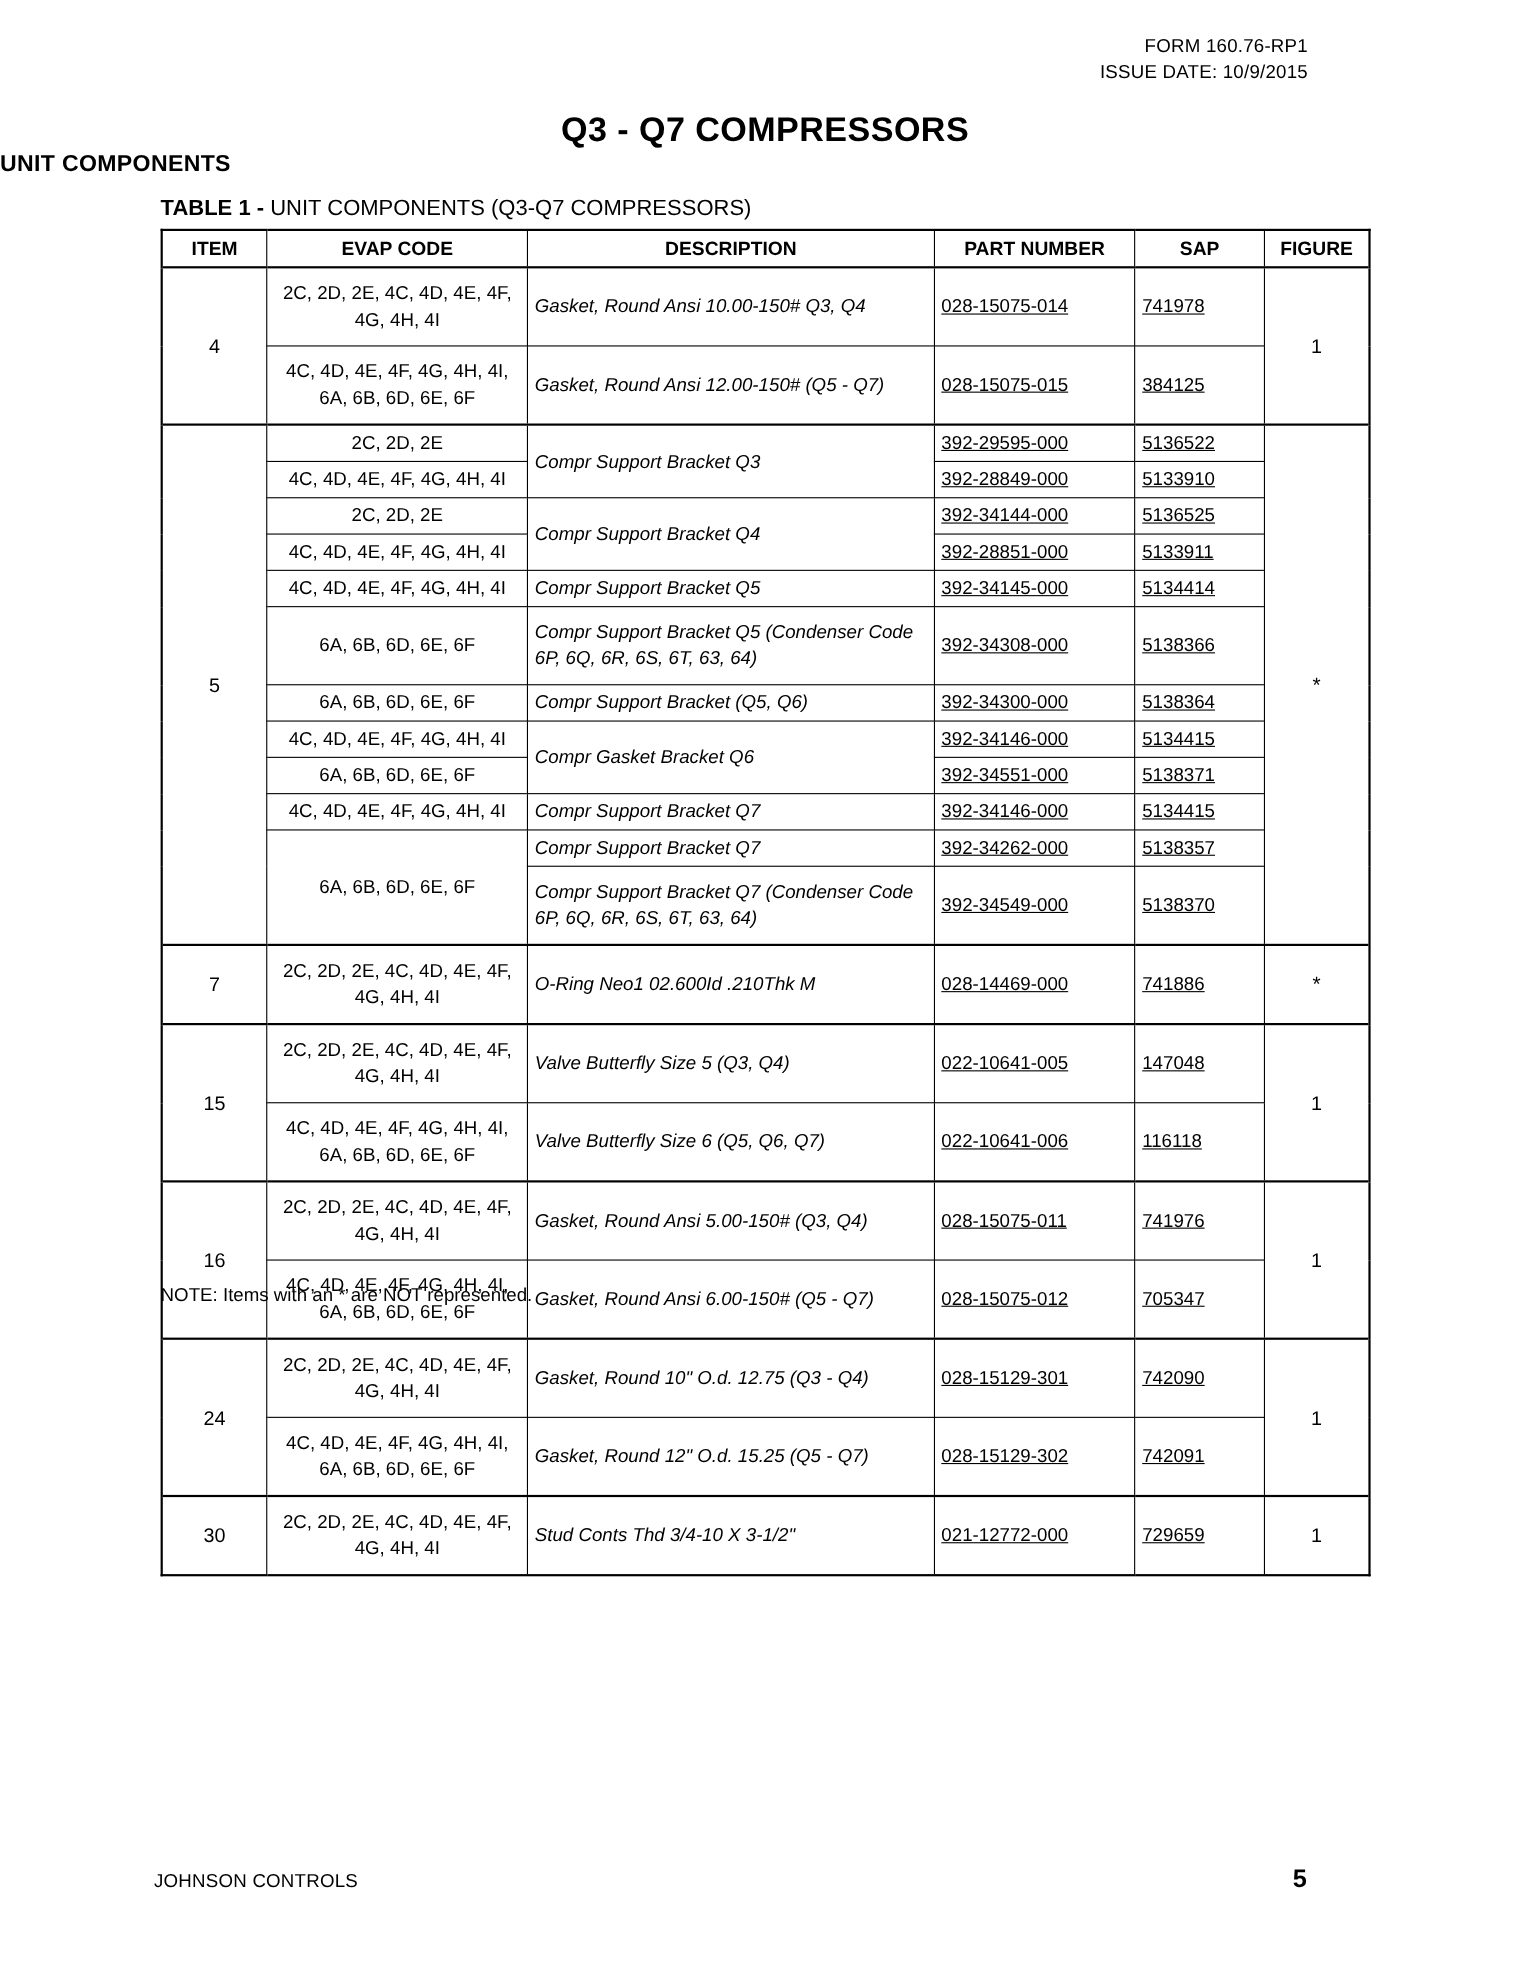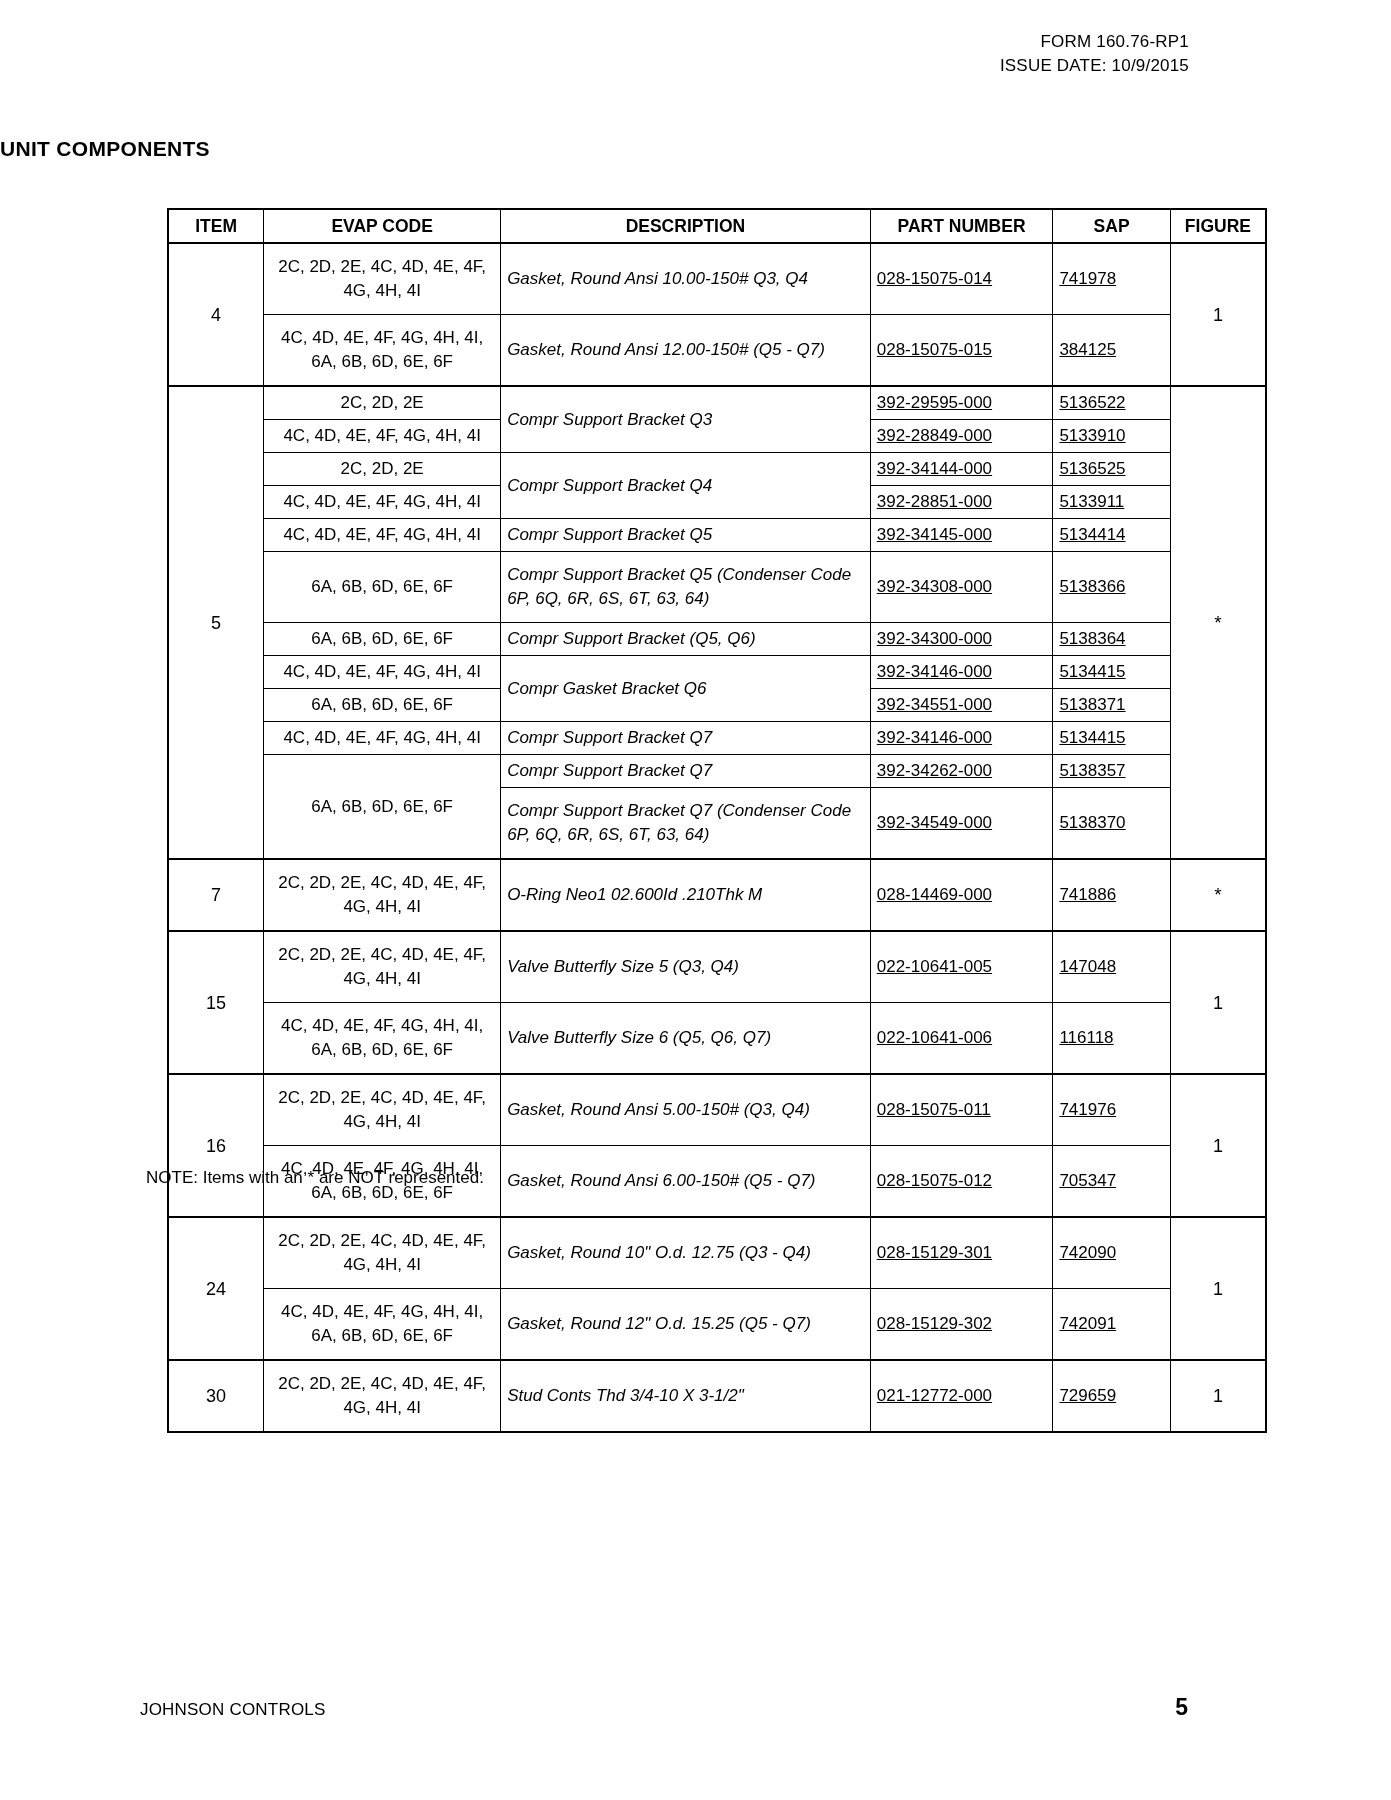--- a/index.html
+++ b/index.html
@@ -70,21 +70,20 @@
 
   
   table.components {
     position: absolute;
     top: 208px;
     left: 146px;
     width: 1100px;
     border-collapse: collapse;
     font-size: 17px;
     table-layout: fixed;
-    margin-left: 21px;
   }
   table.components col.c-item    { width: 88px; }
   table.components col.c-evap    { width: 218px; }
   table.components col.c-desc    { width: 340px; }
   table.components col.c-part    { width: 168px; }
   table.components col.c-sap     { width: 108px; }
   table.components col.c-fig     { width: 88px; }
 
   table.components th,
   table.components td {
@@ -157,22 +156,26 @@
 </head>
 <body>
 
 <div class="page">
 
   <div class="doc-header">
     <div>FORM 160.76-RP1</div>
     <div>ISSUE DATE: 10/9/2015</div>
   </div>
 
+  <div class="doc-title">Q3 - Q7 COMPRESSORS</div>
   <div class="doc-subtitle">UNIT COMPONENTS</div>
 
+  <div class="table-caption">
+    <span class="cap-strong">TABLE 1 -</span><span> UNIT COMPONENTS (Q3-Q7 COMPRESSORS)</span>
+  </div>
 
   <table class="components">
     <colgroup>
       <col class="c-item">
         <col class="c-evap">
         <col class="c-desc">
       <col class="c-part">
         <col class="c-sap">
         <col class="c-fig">
     </colgroup>

